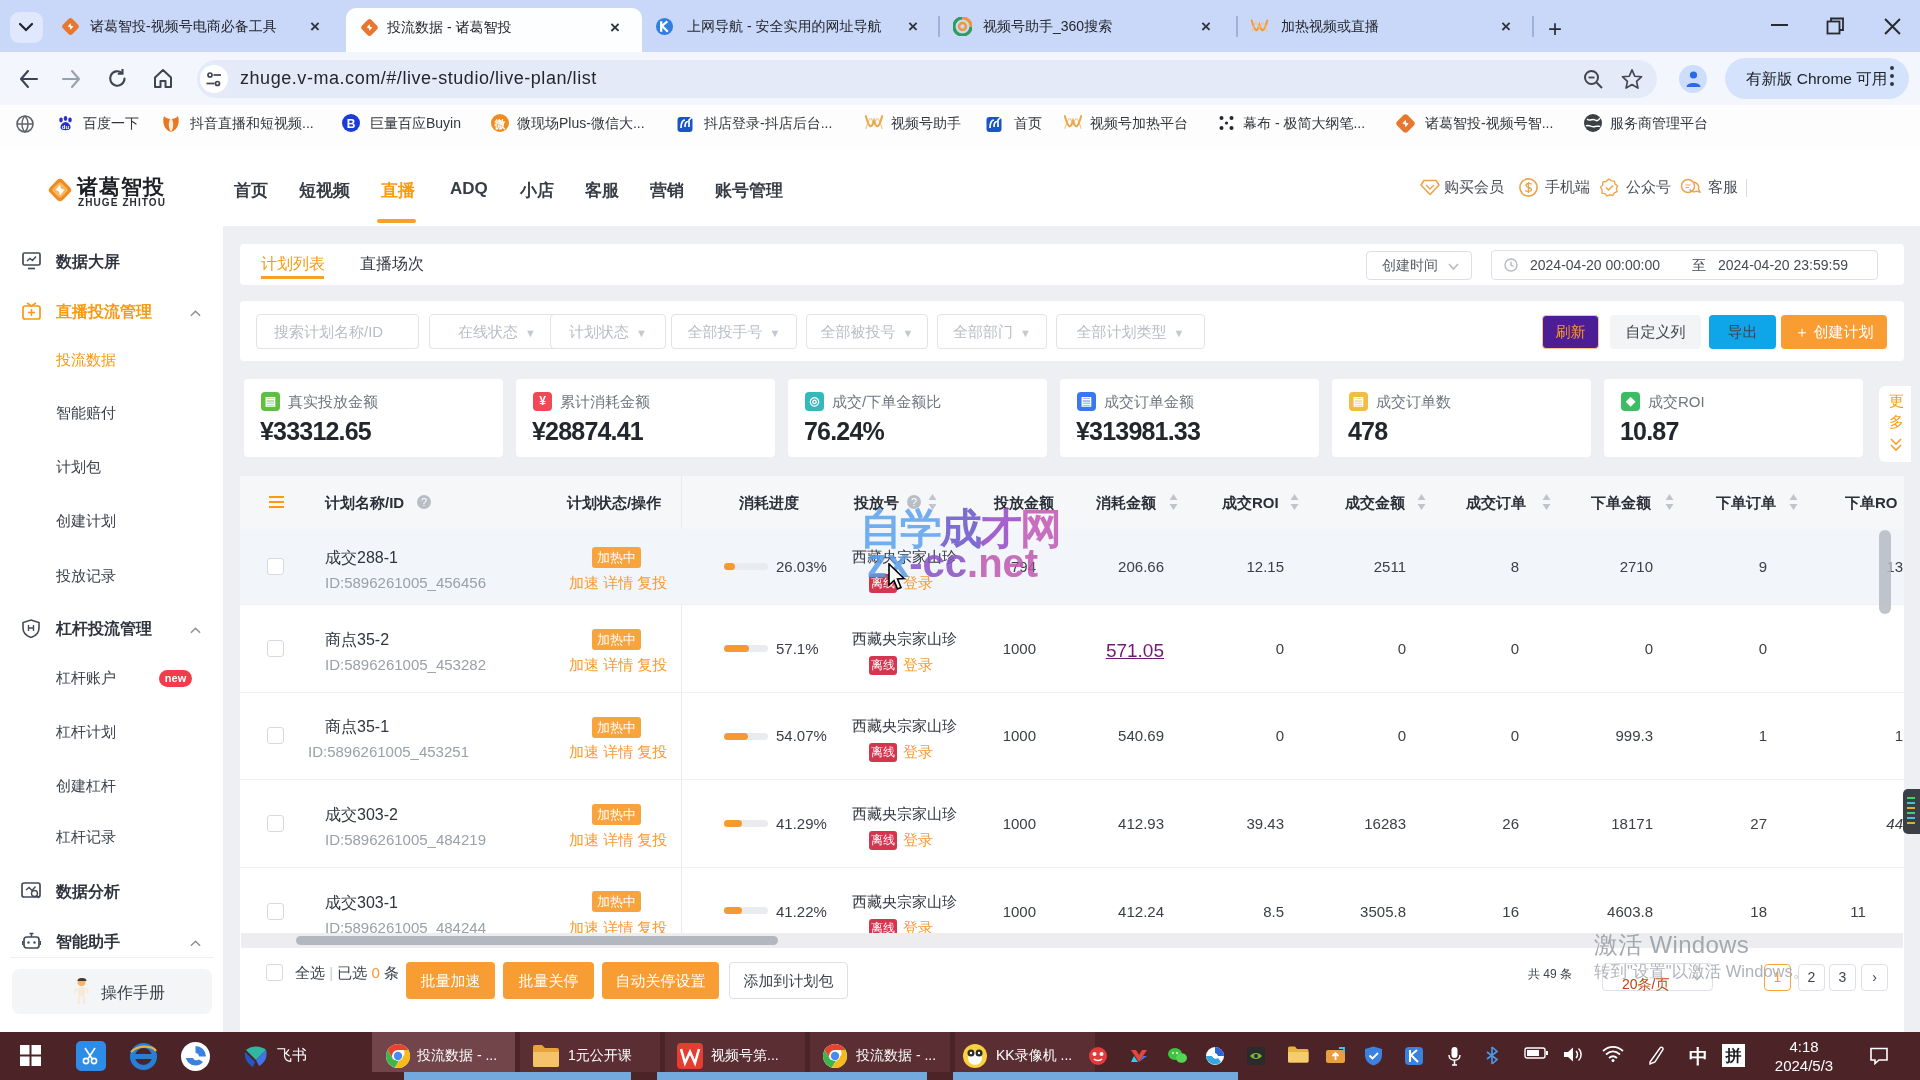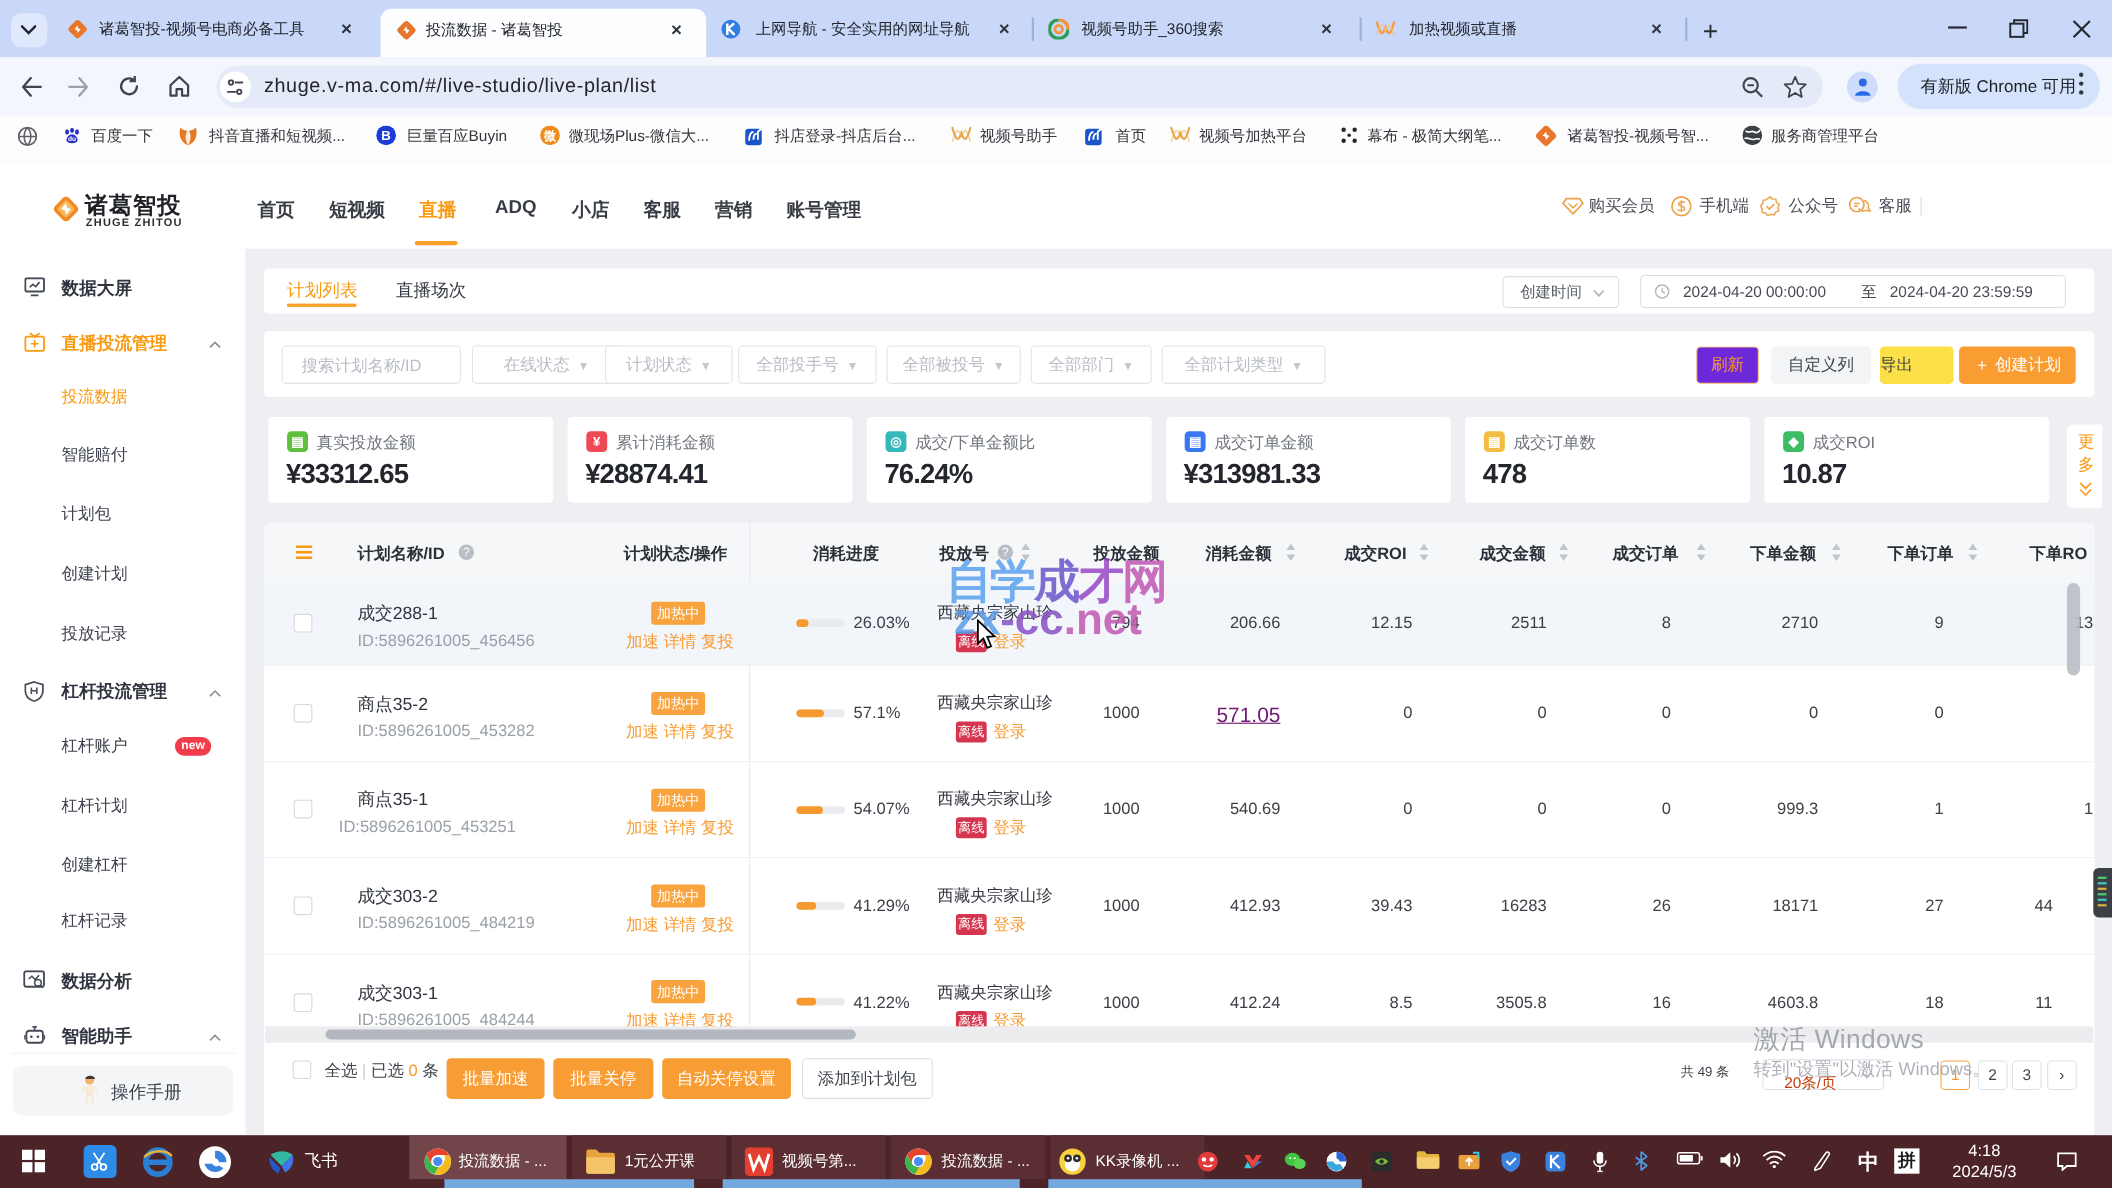--- a/index.html
+++ b/index.html
@@ -344,23 +344,23 @@
 
 <div class="panel" style="left:240px;top:301px;width:1664px;height:60px;"></div>
 <div class="abs" style="left:256px;top:314px;width:163px;height:35px;border:1px solid #e0e3e8;border-radius:4px;background:#fff;"></div>
 <div class="abs" style="left:274px;top:323px;font-size:15px;color:#b9bdc6;">搜索计划名称/ID</div>
 <div class="sel" style="left:429px;width:136px;">在线状态<span class="selc">▼</span></div>
 <div class="sel" style="left:550px;width:116px;">计划状态<span class="selc">▼</span></div>
 <div class="sel" style="left:671px;width:126px;">全部投手号<span class="selc">▼</span></div>
 <div class="sel" style="left:806px;width:122px;">全部被投号<span class="selc">▼</span></div>
 <div class="sel" style="left:937px;width:110px;">全部部门<span class="selc">▼</span></div>
 <div class="sel" style="left:1056px;width:149px;">全部计划类型<span class="selc">▼</span></div>
-<div class="abs" style="left:1542px;top:315px;width:57px;height:34px;border:1px solid #f7c48c;border-radius:4px;background:#6d28d9;color:#f99a2e;font-size:15px;text-align:center;line-height:32px;">刷新</div>
+<div class="abs" style="left:1542px;top:315px;width:57px;height:34px;border:1px solid #f7c48c;border-radius:4px;background:#4c1d95;color:#f99a2e;font-size:15px;text-align:center;line-height:32px;">刷新</div>
 <div class="abs" style="left:1610px;top:315px;width:91px;height:34px;border-radius:4px;background:#f3f4f6;color:#3f444d;font-size:15px;text-align:center;line-height:34px;">自定义列</div>
-<div class="abs" style="left:1709px;top:315px;width:67px;height:34px;border-radius:4px;background:#fde047;color:#3f444d;font-size:15px;text-align:left;line-height:34px;">导出</div>
+<div class="abs" style="left:1709px;top:315px;width:67px;height:34px;border-radius:4px;background:#0ea5e9;color:#3f444d;font-size:15px;text-align:center;line-height:34px;">导出</div>
 <div class="abs" style="left:1781px;top:315px;width:106px;height:34px;border-radius:4px;background:#f99d33;color:#fff;font-size:15px;text-align:center;line-height:34px;">＋ 创建计划</div>
 
 <div class="card" style="left:244px;">
       <div class="cicon" style="background:#5fbf3f;">▤</div>
       <div class="clab">真实投放金额</div>
       <div class="cval">¥33312.65</div>
     </div>
 <div class="card" style="left:516px;">
       <div class="cicon" style="background:#ef4956;">¥</div>
       <div class="clab">累计消耗金额</div>
@@ -520,21 +520,21 @@
 <div style="position:absolute;left:612px;top:276px;font-size:15px;color:#333740;">西藏央宗家山珍</div>
 <div style="position:absolute;left:629px;top:302px;width:28px;height:19px;background:#d3364e;border-radius:3px;color:#fff;font-size:12px;text-align:center;line-height:19px;">离线</div>
 <div style="position:absolute;left:663px;top:302px;font-size:15px;color:#f99a2e;">登录</div>
 <div style="position:absolute;left:706px;top:286px;width:90px;text-align:right;font-size:15px;color:#3c4046;">1000</div>
 <div style="position:absolute;left:834px;top:286px;width:90px;text-align:right;font-size:15px;color:#3c4046;">412.93</div>
 <div style="position:absolute;left:954px;top:286px;width:90px;text-align:right;font-size:15px;color:#3c4046;">39.43</div>
 <div style="position:absolute;left:1076px;top:286px;width:90px;text-align:right;font-size:15px;color:#3c4046;">16283</div>
 <div style="position:absolute;left:1189px;top:286px;width:90px;text-align:right;font-size:15px;color:#3c4046;">26</div>
 <div style="position:absolute;left:1323px;top:286px;width:90px;text-align:right;font-size:15px;color:#3c4046;">18171</div>
 <div style="position:absolute;left:1437px;top:286px;width:90px;text-align:right;font-size:15px;color:#3c4046;">27</div>
-<div style="position:absolute;left:1573px;top:286px;width:90px;text-align:center;font-size:15px;color:#3c4046;">44</div>
+<div style="position:absolute;left:1573px;top:286px;width:90px;text-align:right;font-size:15px;color:#3c4046;font-style:italic;">44</div>
 <div style="position:absolute;left:0;top:339px;width:1664px;height:87px;border-bottom:1px solid #f0f1f4;"></div>
 <div style="position:absolute;left:27px;top:374px;width:17px;height:17px;border:1px solid #d5d9e0;border-radius:3px;background:#fff;"></div>
 <div style="position:absolute;left:85px;top:364px;font-size:16px;color:#2f343d;">成交303-1</div>
 <div style="position:absolute;left:85px;top:390px;font-size:15px;color:#9aa0a8;">ID:5896261005_484244</div>
 <div style="position:absolute;left:352px;top:362px;width:49px;height:21px;background:#f8a33d;border-radius:3px;color:#fff;font-size:13px;text-align:center;line-height:21px;">加热中</div>
 <div style="position:absolute;left:329px;top:390px;font-size:15px;color:#f99a2e;">加速 详情 复投</div>
 <div style="position:absolute;left:484px;top:378px;width:44px;height:7px;border-radius:4px;background:#e9ebee;">
         <div style="width:18.1px;height:7px;border-radius:4px;background:#f69a2f;"></div>
       </div>
 <div style="position:absolute;left:536px;top:374px;font-size:15px;color:#3a3e46;">41.22%</div>

